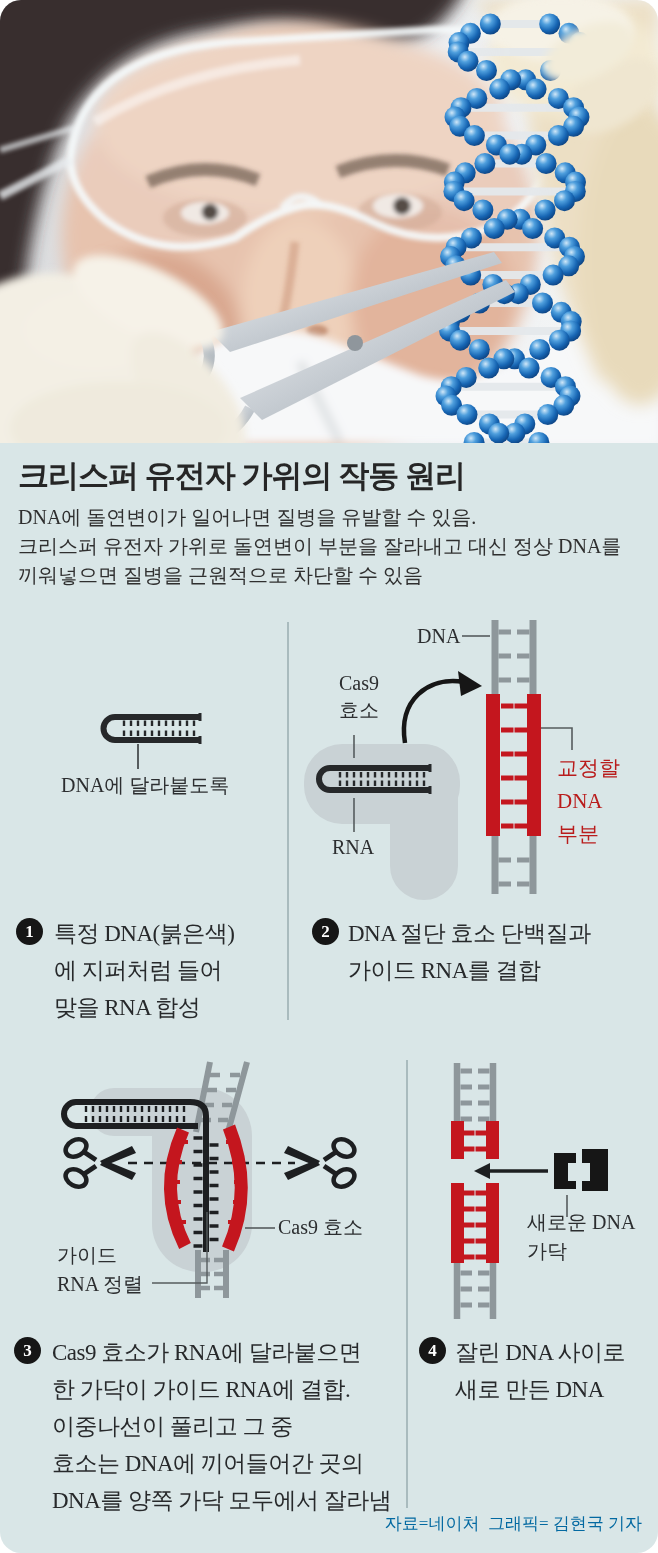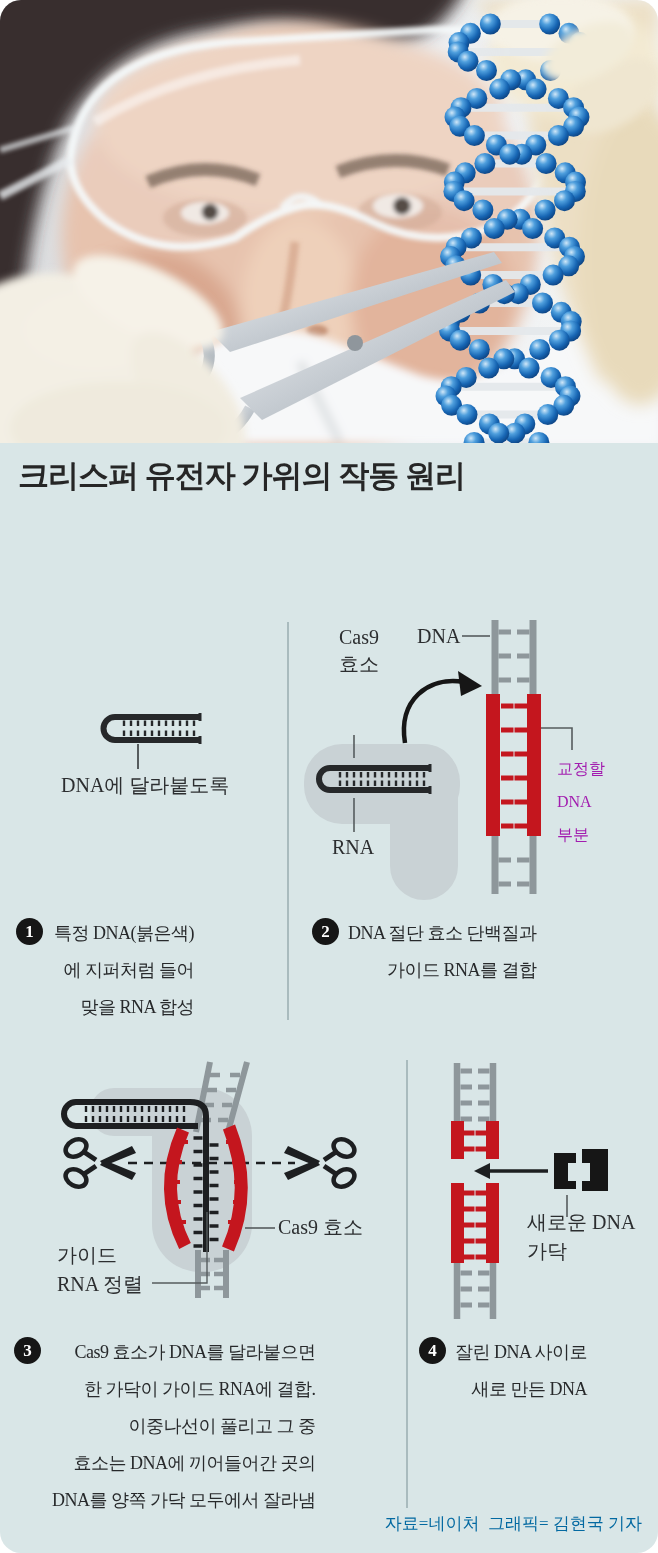--- a/index.html
+++ b/index.html
@@ -5,22 +5,22 @@
   html,body{margin:0;padding:0;background:#ffffff;}
   .canvas{position:relative;width:658px;height:1553px;overflow:hidden;
           font-family:Liberation Serif, serif;color:#26282a;border-radius:21px;}
   .abs{position:absolute;}
   .panel{position:absolute;left:0;top:443px;width:658px;height:1110px;background:#d9e6e7;}
   .vdiv{position:absolute;width:2px;background:#a9bbbe;}
   .title{position:absolute;left:18px;top:455px;font-size:31px;font-weight:800;
          letter-spacing:-1px;color:#262626;}
   .subtitle{position:absolute;left:18px;top:503px;font-size:20px;line-height:29px;color:#2f2f2f;}
   .figlabel{position:absolute;font-size:20px;line-height:29px;color:#2c2e30;}
-  .figlabel.red{color:#a21caf;font-size:16px;line-height:33px;}
-  .steptext{position:absolute;font-size:18px;line-height:37px;color:#27292b;letter-spacing:-0.5px;text-align:right;}
+  .figlabel.red{color:#b91c1c;font-size:21px;line-height:33px;}
+  .steptext{position:absolute;font-size:23px;line-height:37px;color:#27292b;letter-spacing:-0.5px;}
   .badge{position:absolute;width:27px;height:27px;border-radius:50%;background:#161616;
          color:#ffffff;font-size:17px;font-weight:bold;display:flex;align-items:center;
          justify-content:center;}
   .credit{position:absolute;right:16px;top:1512px;font-size:17px;color:#0369a1;white-space:pre;}
   .connector{position:absolute;background:#565c5e;}
 </style>
 </head>
 <body>
 
 <div class="canvas">
@@ -219,20 +219,25 @@
       <ellipse cx="95" cy="330" rx="72" ry="40" fill="#f4f0e5"></ellipse>
       <ellipse cx="148" cy="302" rx="82" ry="34" fill="#f6f2e8" transform="rotate(26 148 302)"></ellipse>
       <ellipse cx="188" cy="396" rx="78" ry="37" fill="#f1ece0" transform="rotate(50 188 396)"></ellipse>
       <ellipse cx="118" cy="428" rx="108" ry="46" fill="#efeadd"></ellipse>
     </g>
   </svg>
 
   <div class="panel"></div>
 
   <div class="title">크리스퍼 유전자 가위의 작동 원리</div>
+  <div class="subtitle">
+    <div>DNA에 돌연변이가 일어나면 질병을 유발할 수 있음.</div>
+    <div>크리스퍼 유전자 가위로 돌연변이 부분을 잘라내고 대신 정상 DNA를</div>
+    <div>끼워넣으면 질병을 근원적으로 차단할 수 있음</div>
+  </div>
 
   <div class="vdiv" style="left:287px;top:622px;height:398px"></div>
   <div class="vdiv" style="left:406px;top:1060px;height:448px"></div>
 
   <svg class="abs" style="left:82px;top:711px" width="122" height="34" viewBox="0 0 122 34">
     <path d="M118,6 H33 A11.5,11.5 0 0 0 33,29 H118" fill="none" stroke="#26282a" stroke-width="6"></path>
     <line x1="118" y1="2" x2="118" y2="10" stroke="#26282a" stroke-width="3"></line>
     <line x1="118" y1="25" x2="118" y2="33" stroke="#26282a" stroke-width="3"></line>
     <g id="f1t">
         <line x1="42" y1="9.5" x2="42" y2="15" stroke="#26282a" stroke-width="2.4"></line>
@@ -335,21 +340,21 @@
           <line x1="127" y1="172.5" x2="127" y2="178" stroke="#26282a" stroke-width="2.4"></line>
           <line x1="134" y1="172.5" x2="134" y2="178" stroke="#26282a" stroke-width="2.4"></line>
         </g>
     </g>
     <g>
       <path d="M115,135 C108,92 138,68 174,74" fill="none" stroke="#161616" stroke-width="4.5"></path>
       <polygon points="192,78 168,63 171,88" fill="#161616"></polygon>
     </g>
   </svg>
   <div class="figlabel" style="left:417px;top:622px">DNA</div>
-  <div class="figlabel" style="left:328px;top:624px;width:62px;text-align:center;line-height:27px">
+  <div class="figlabel" style="left:328px;top:670px;width:62px;text-align:center;line-height:27px">
     <div>Cas9</div>
     <div>효소</div>
   </div>
   <div class="figlabel" style="left:332px;top:833px">RNA</div>
   <div class="figlabel red" style="left:557px;top:752px">
     <div>교정할</div>
     <div>DNA</div>
     <div>부분</div>
   </div>
 
@@ -547,21 +552,21 @@
     </g>
     <line x1="147" y1="140" x2="147" y2="162" stroke="#565c5e" stroke-width="1.6"></line>
   </svg>
   <div class="figlabel" style="left:527px;top:1208px">
     <div>새로운 DNA</div>
     <div>가닥</div>
   </div>
 
   <div class="badge" style="left:14px;top:1337px">3</div>
   <div class="steptext" style="left:52px;top:1334px">
-    <div>Cas9 효소가 DNA를 달라붙으면</div>
+    <div>Cas9 효소가 RNA에 달라붙으면</div>
     <div>한 가닥이 가이드 RNA에 결합.</div>
     <div>이중나선이 풀리고 그 중</div>
     <div>효소는 DNA에 끼어들어간 곳의</div>
     <div>DNA를 양쪽 가닥 모두에서 잘라냄</div>
   </div>
   <div class="badge" style="left:419px;top:1337px">4</div>
   <div class="steptext" style="left:455px;top:1334px">
     <div>잘린 DNA 사이로</div>
     <div>새로 만든 DNA</div>
   </div>

